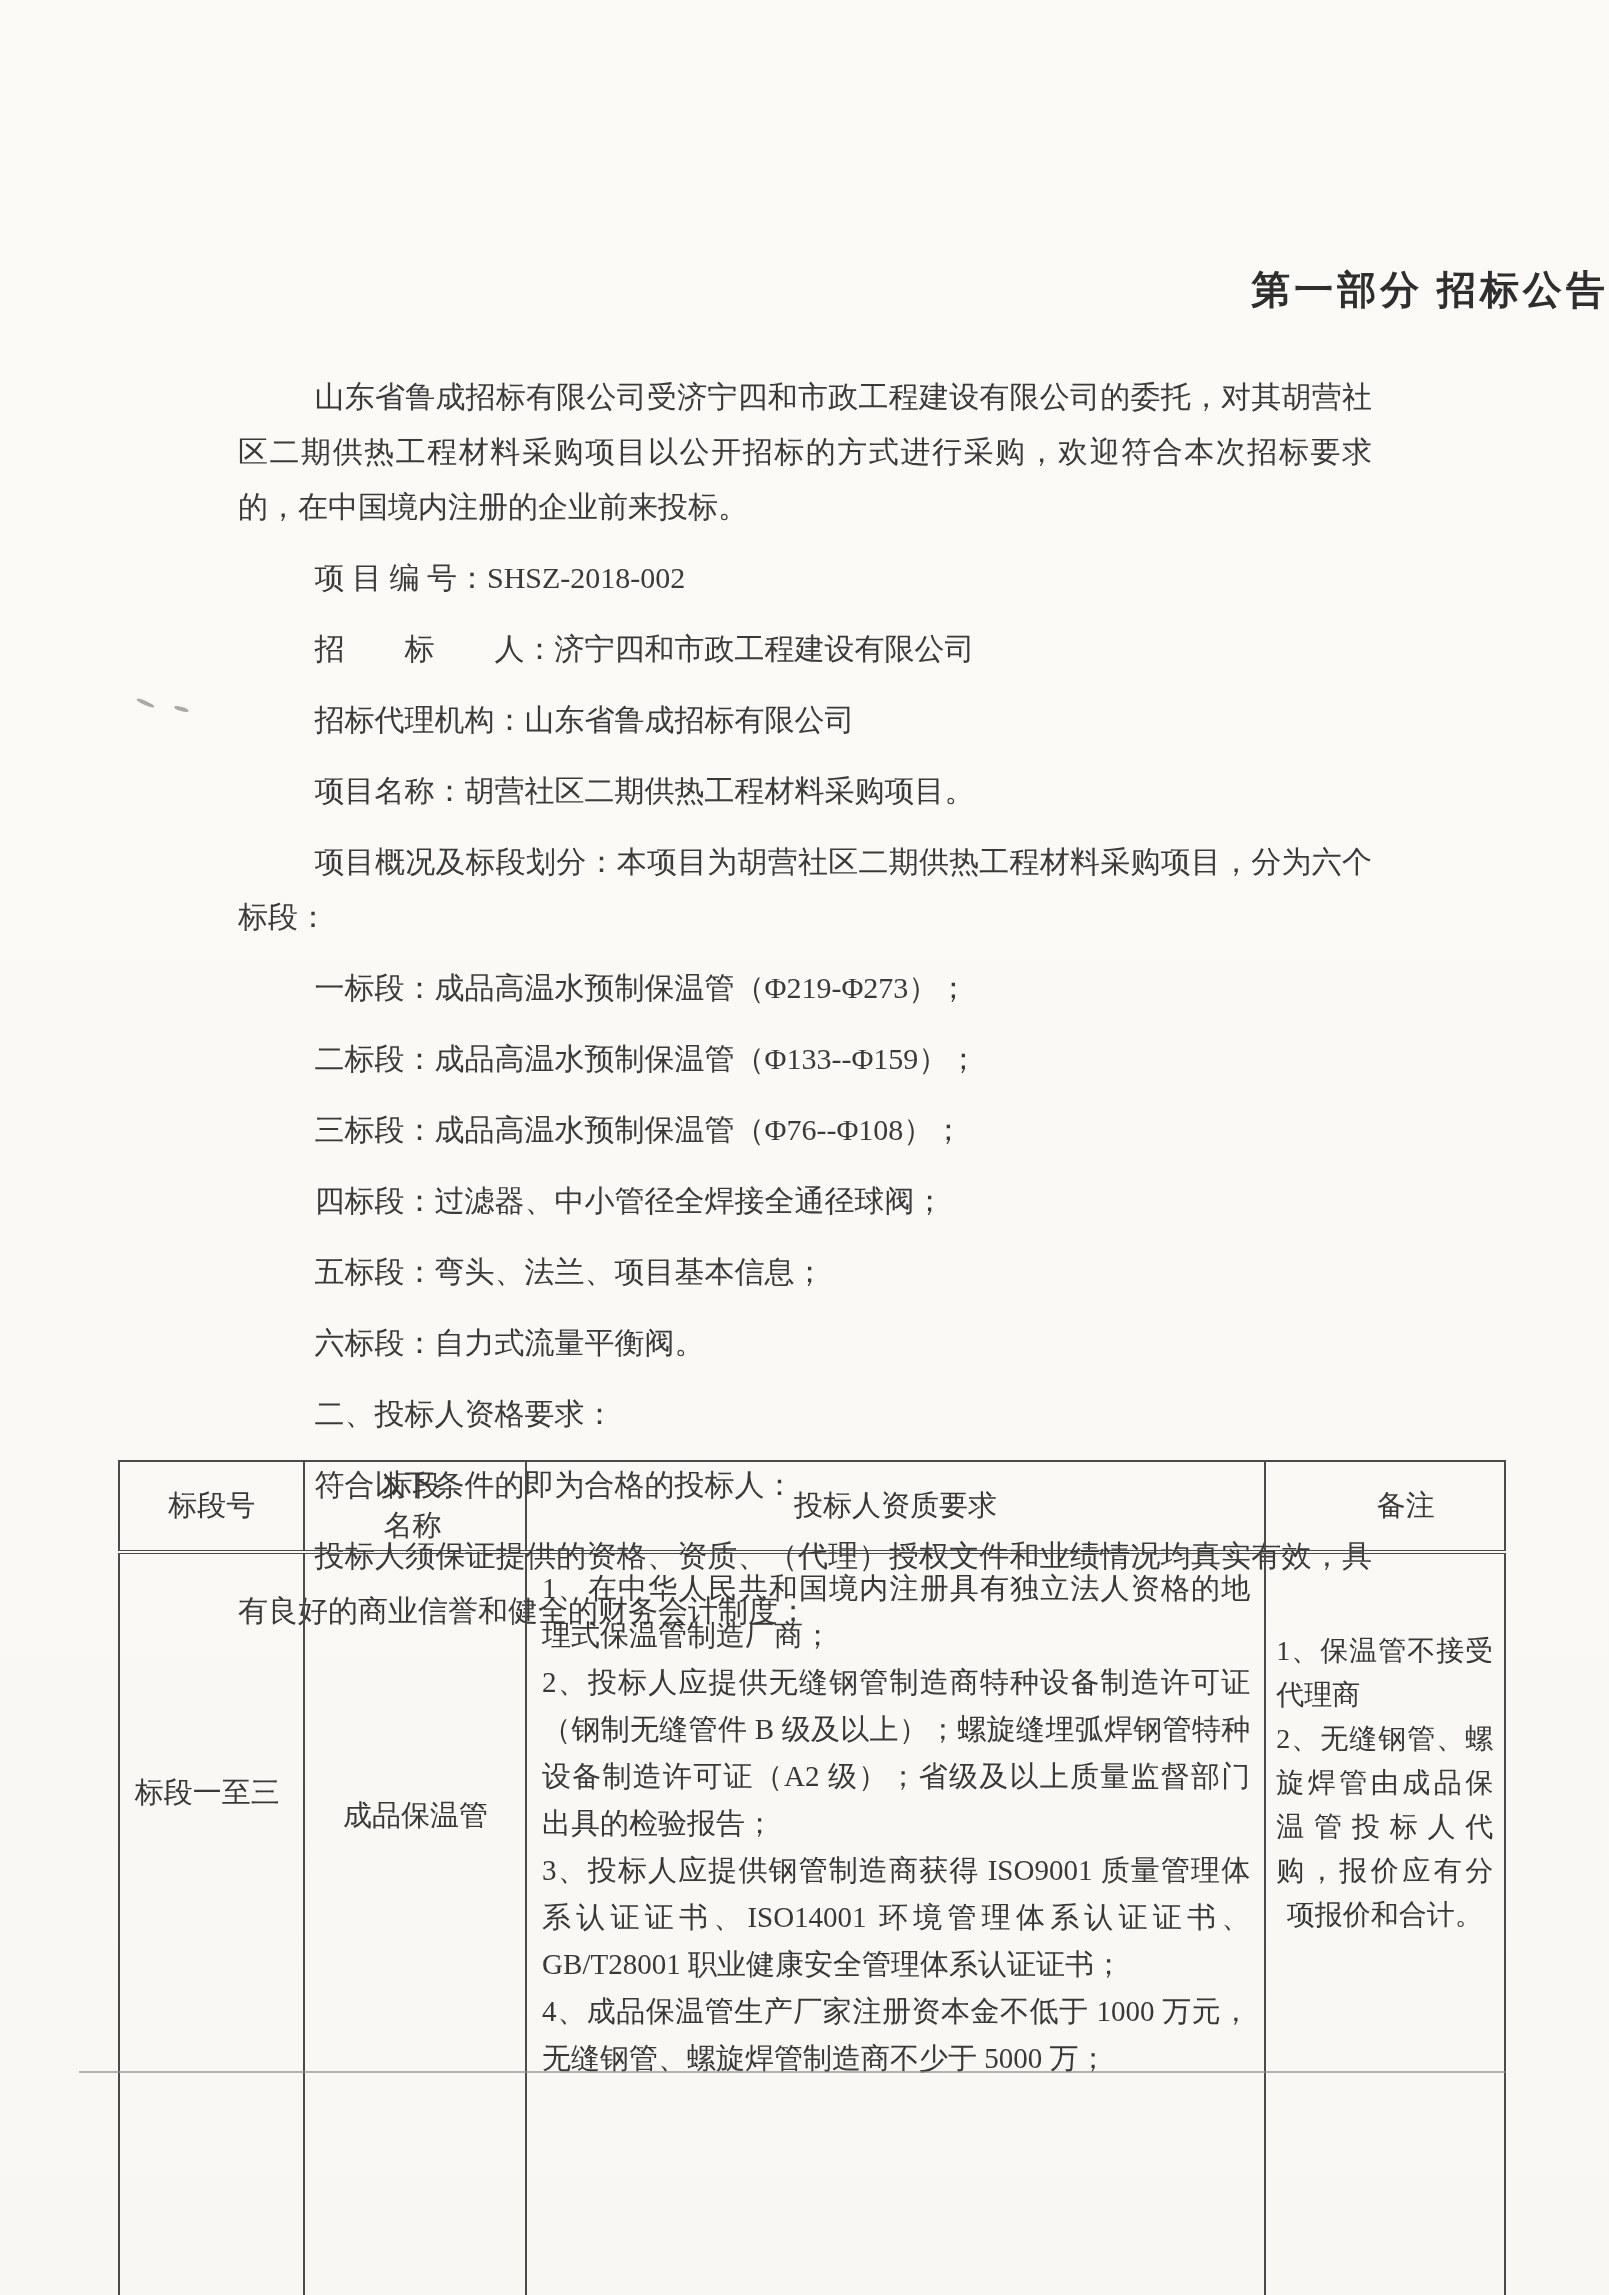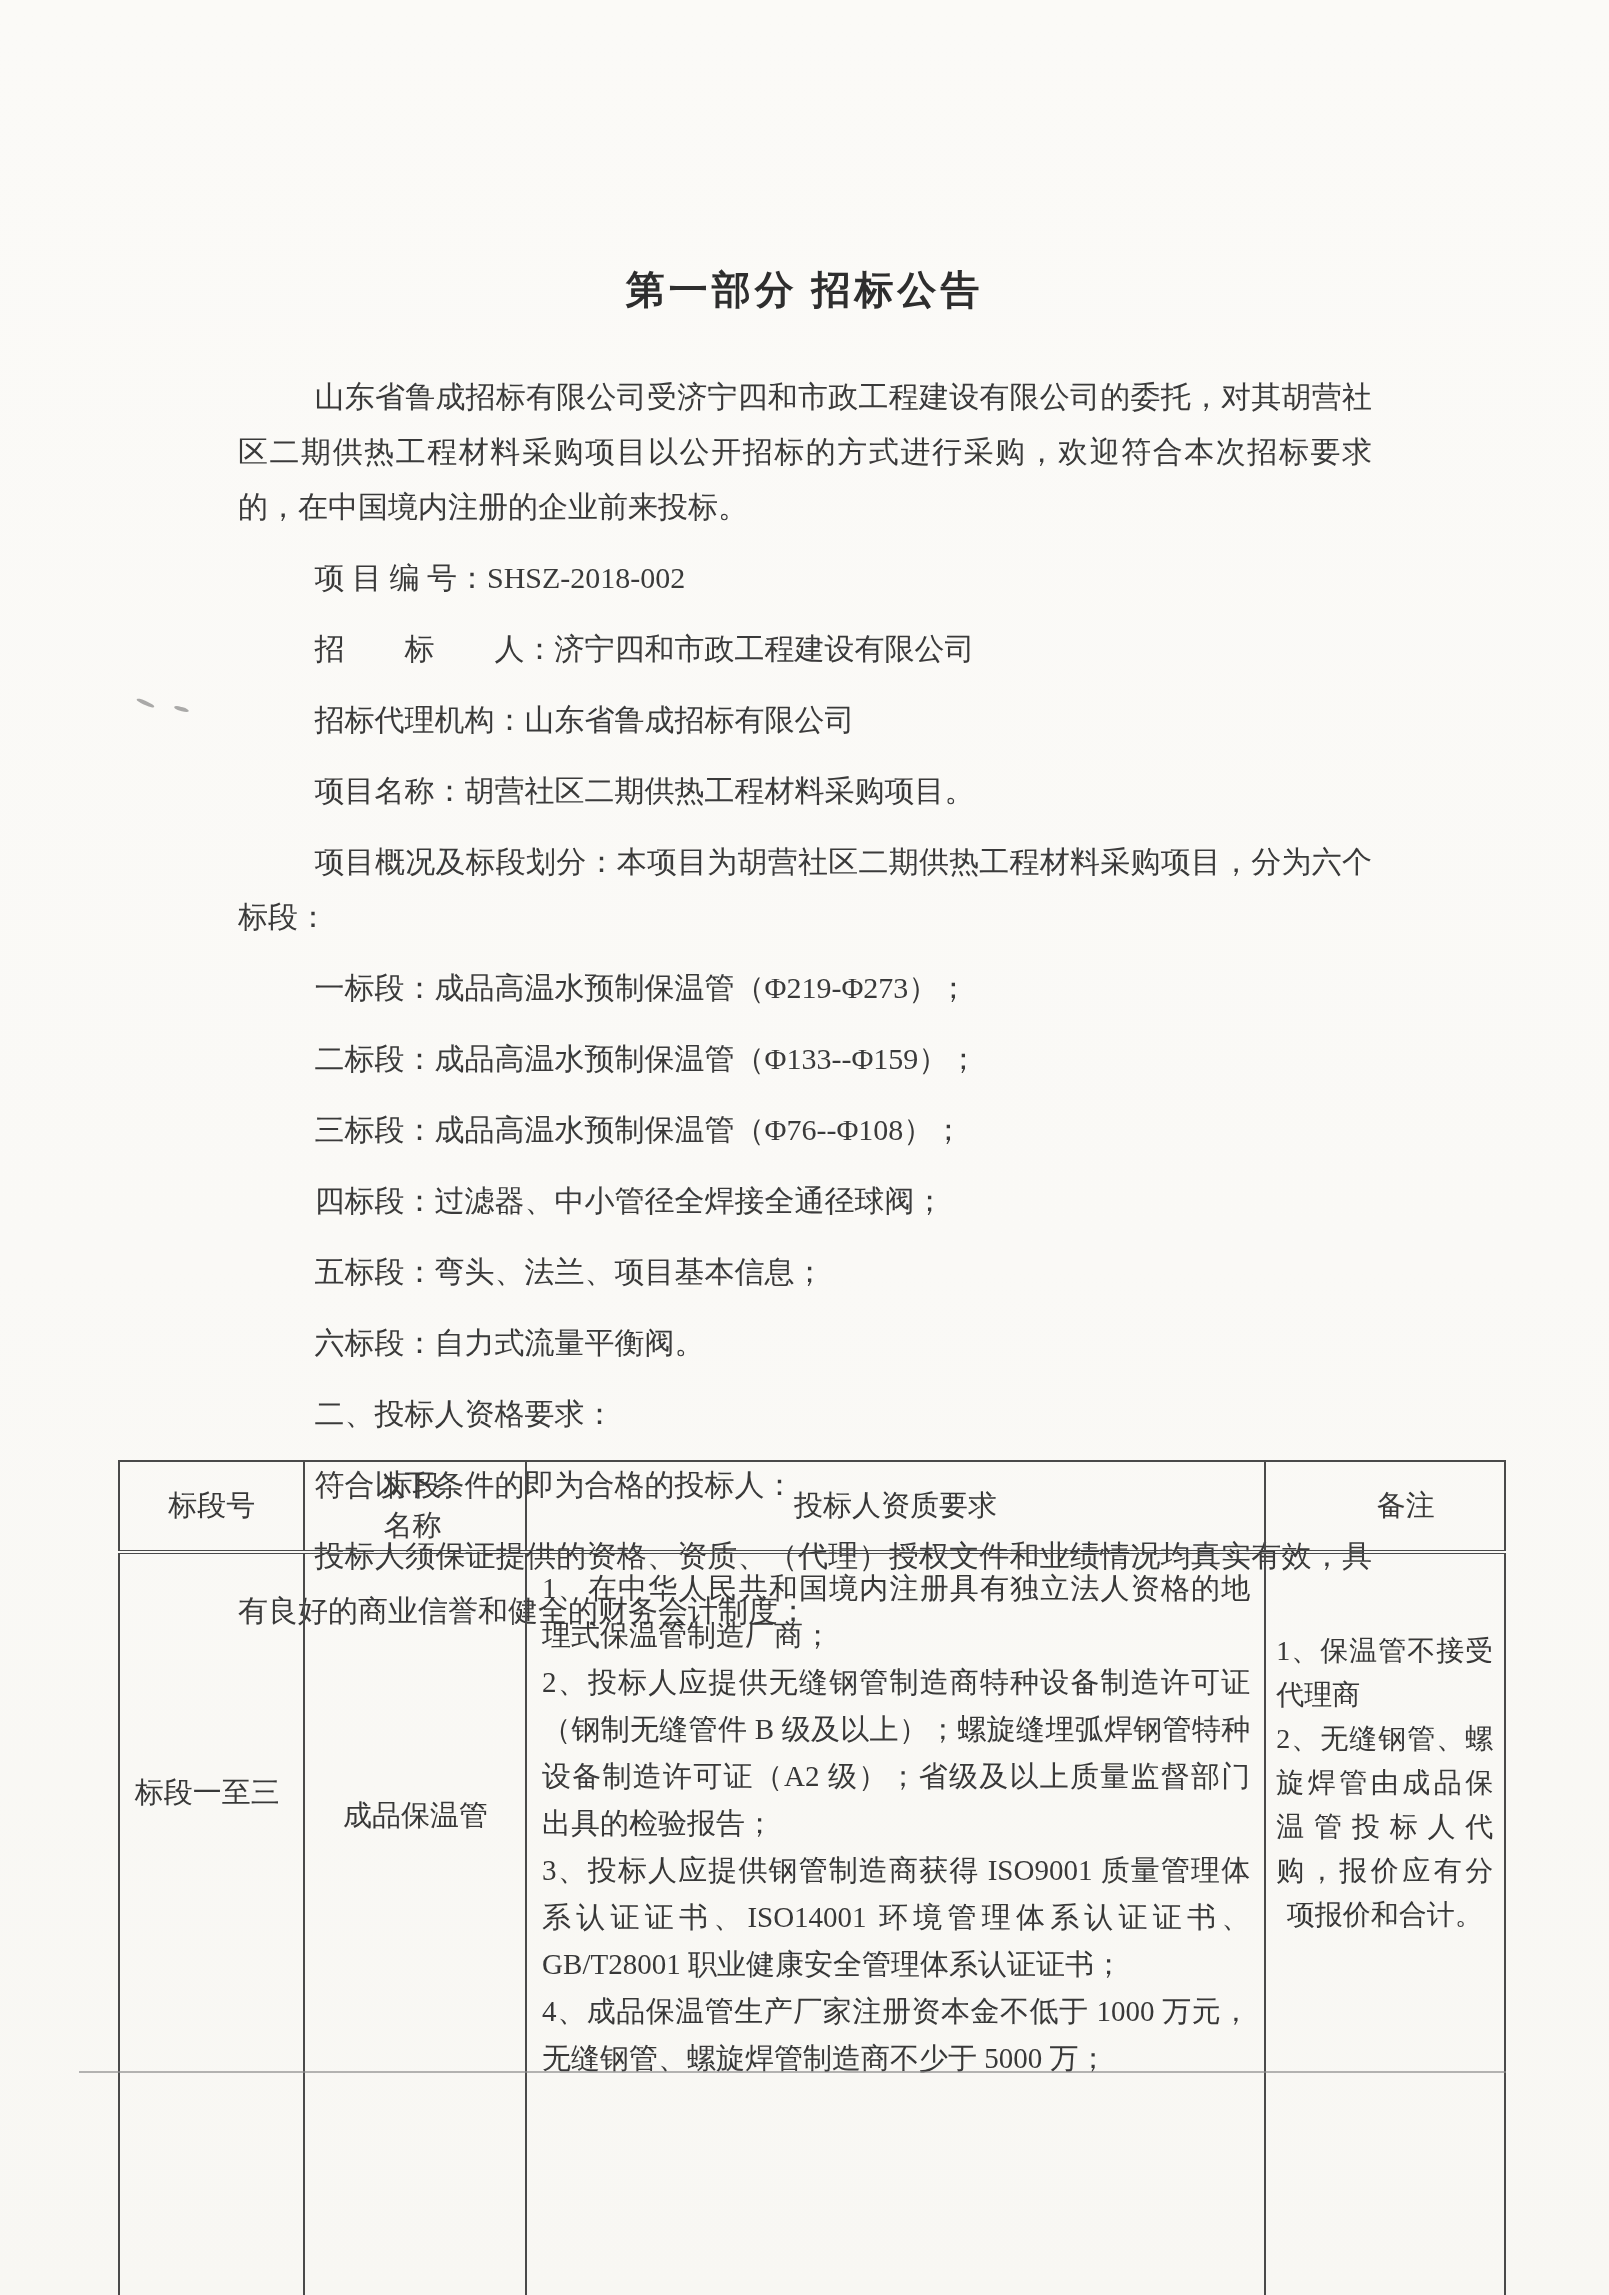--- a/index.html
+++ b/index.html
@@ -7,21 +7,21 @@
     position:relative;
     width:1609px;height:2295px;
     margin:0 auto;
     background:linear-gradient(180deg,#fbfaf7 0%,#faf9f6 55%,#f8f7f3 100%);
     font-family:"Liberation Serif","DejaVu Serif",serif;
     color:#343434;
     overflow:hidden;
   }
   .title{
     position:absolute;top:266px;left:0;width:100%;
-    margin:0;text-align:center;
+    margin:0;text-align:right;
     font-size:39px;line-height:48px;font-weight:700;letter-spacing:4px;
     color:#2e2e2e;
   }
   .body{
     position:absolute;left:222px;top:353px;width:1166px;
     font-size:30px;line-height:55px;
     text-align:justify;
     color:#3a3a3a;
   }
   .body p{margin:16px;text-indent:2.55em;}

